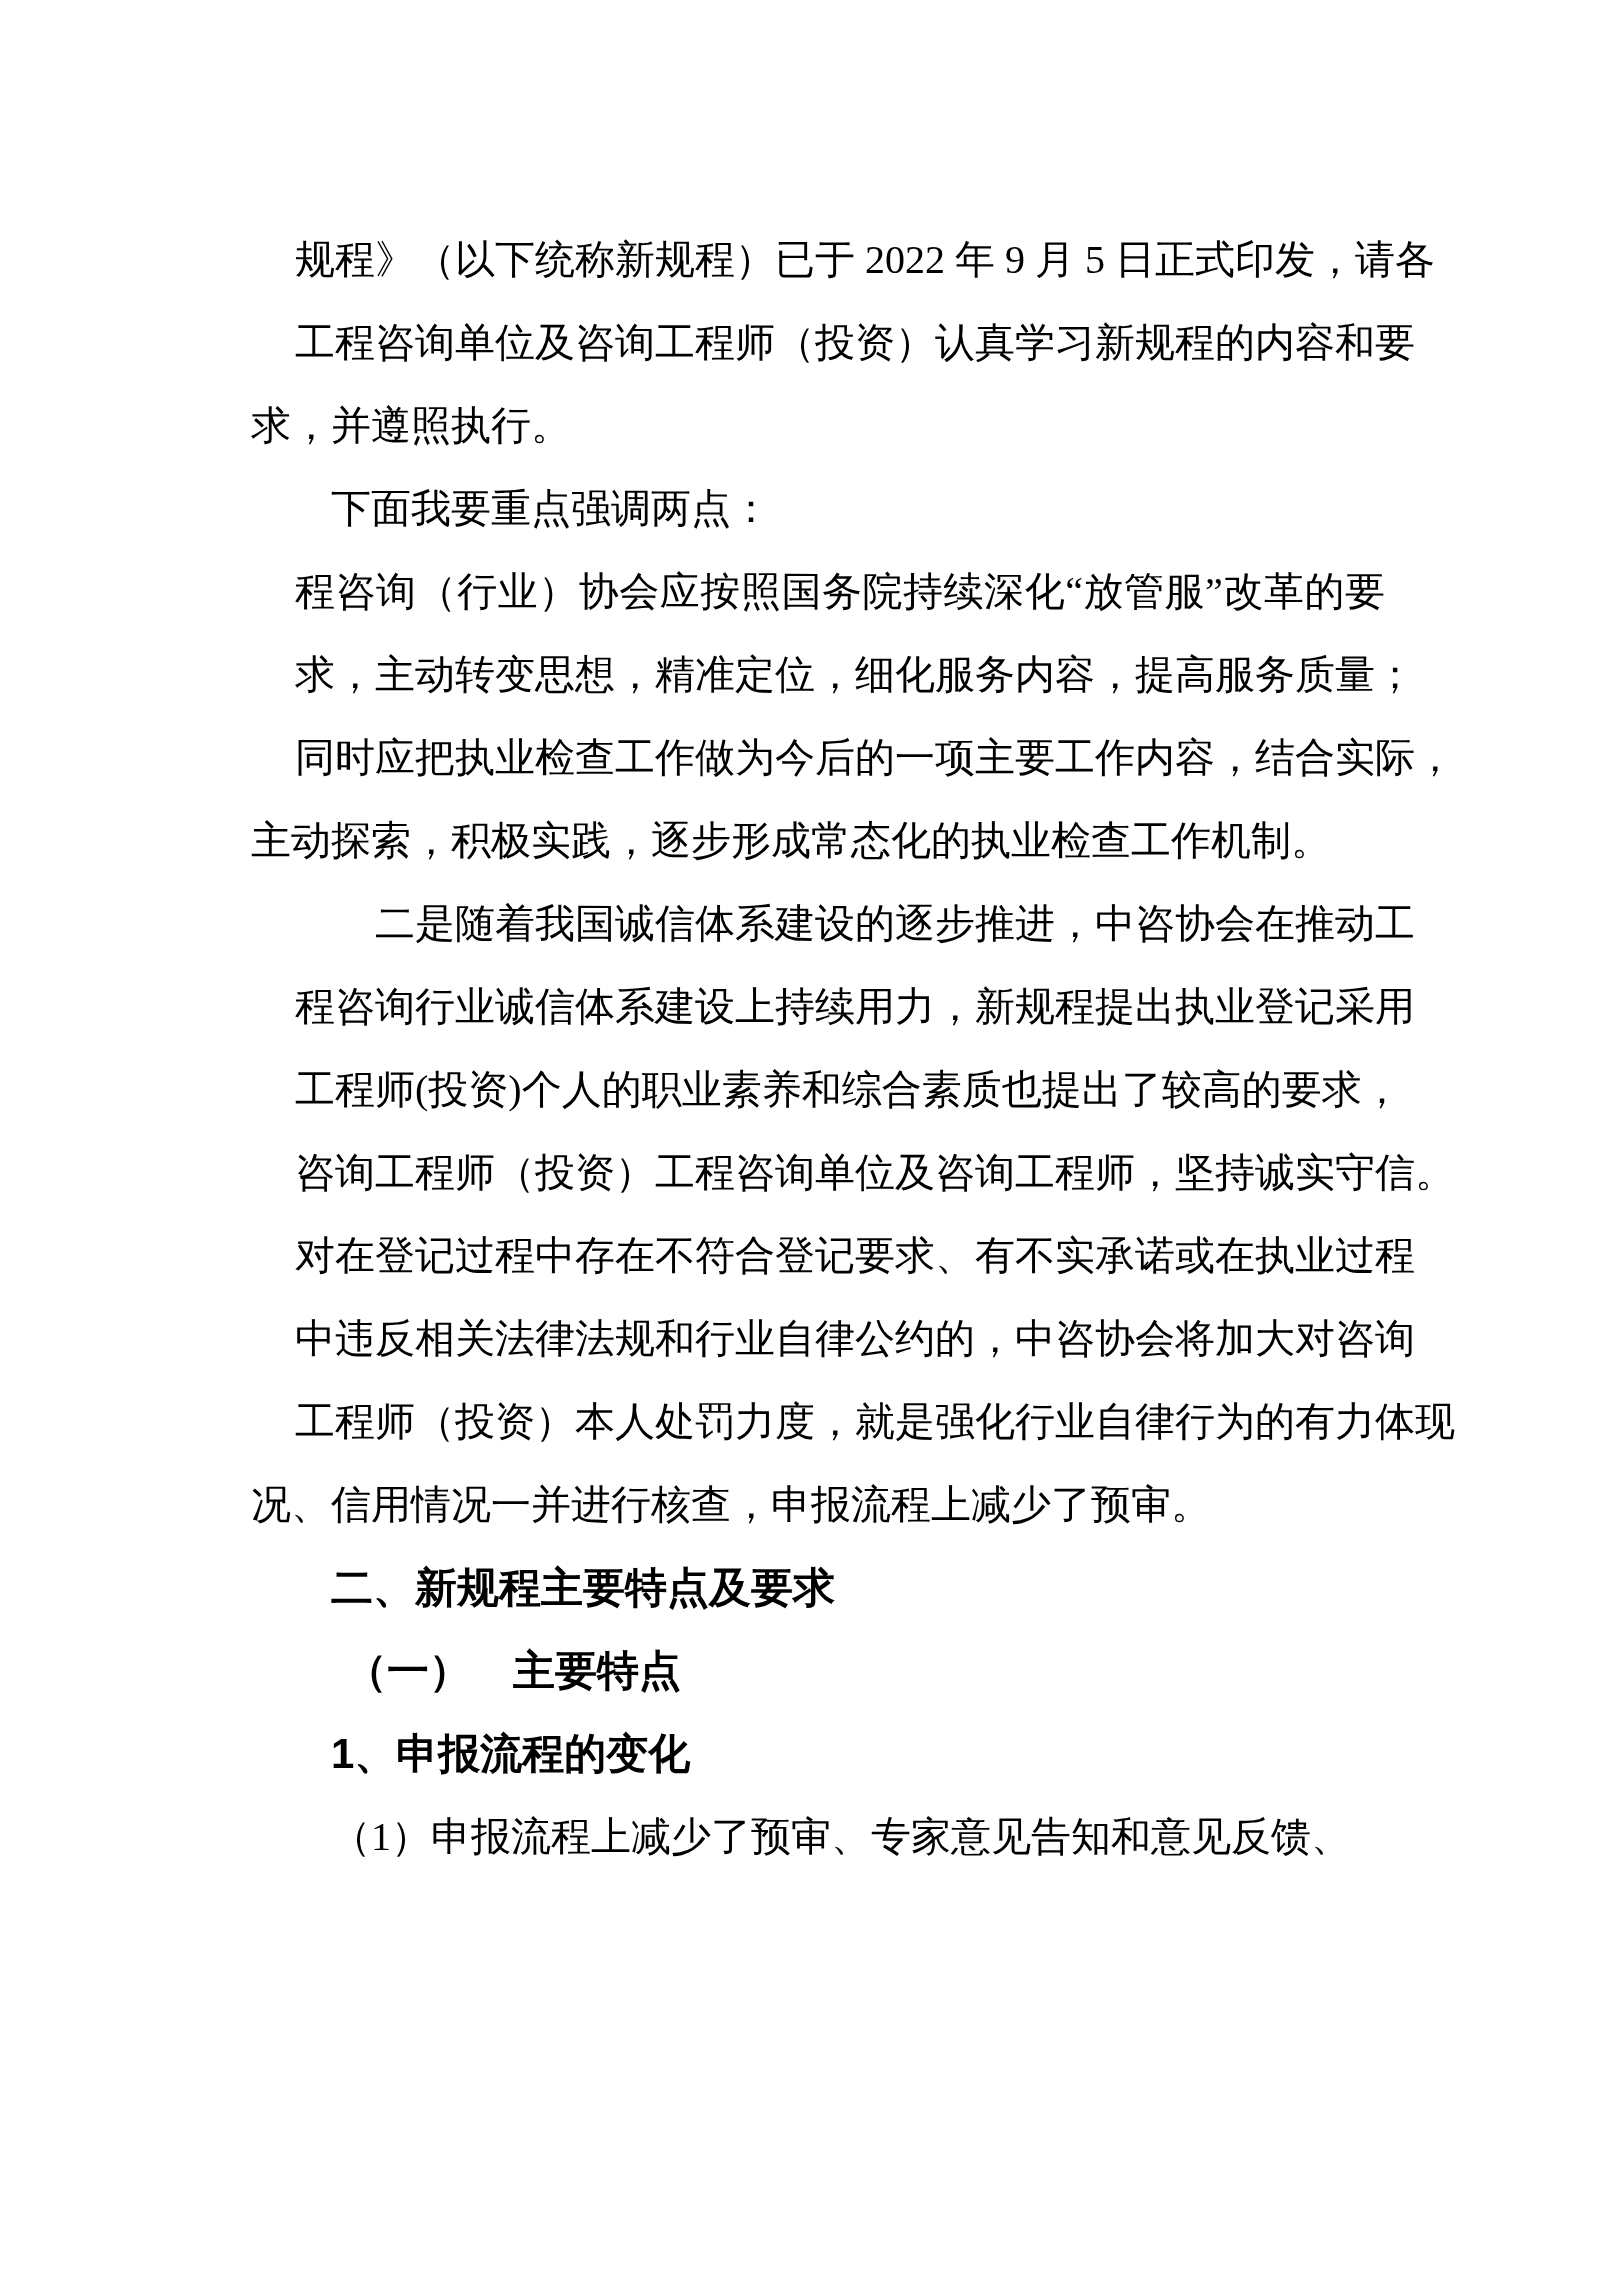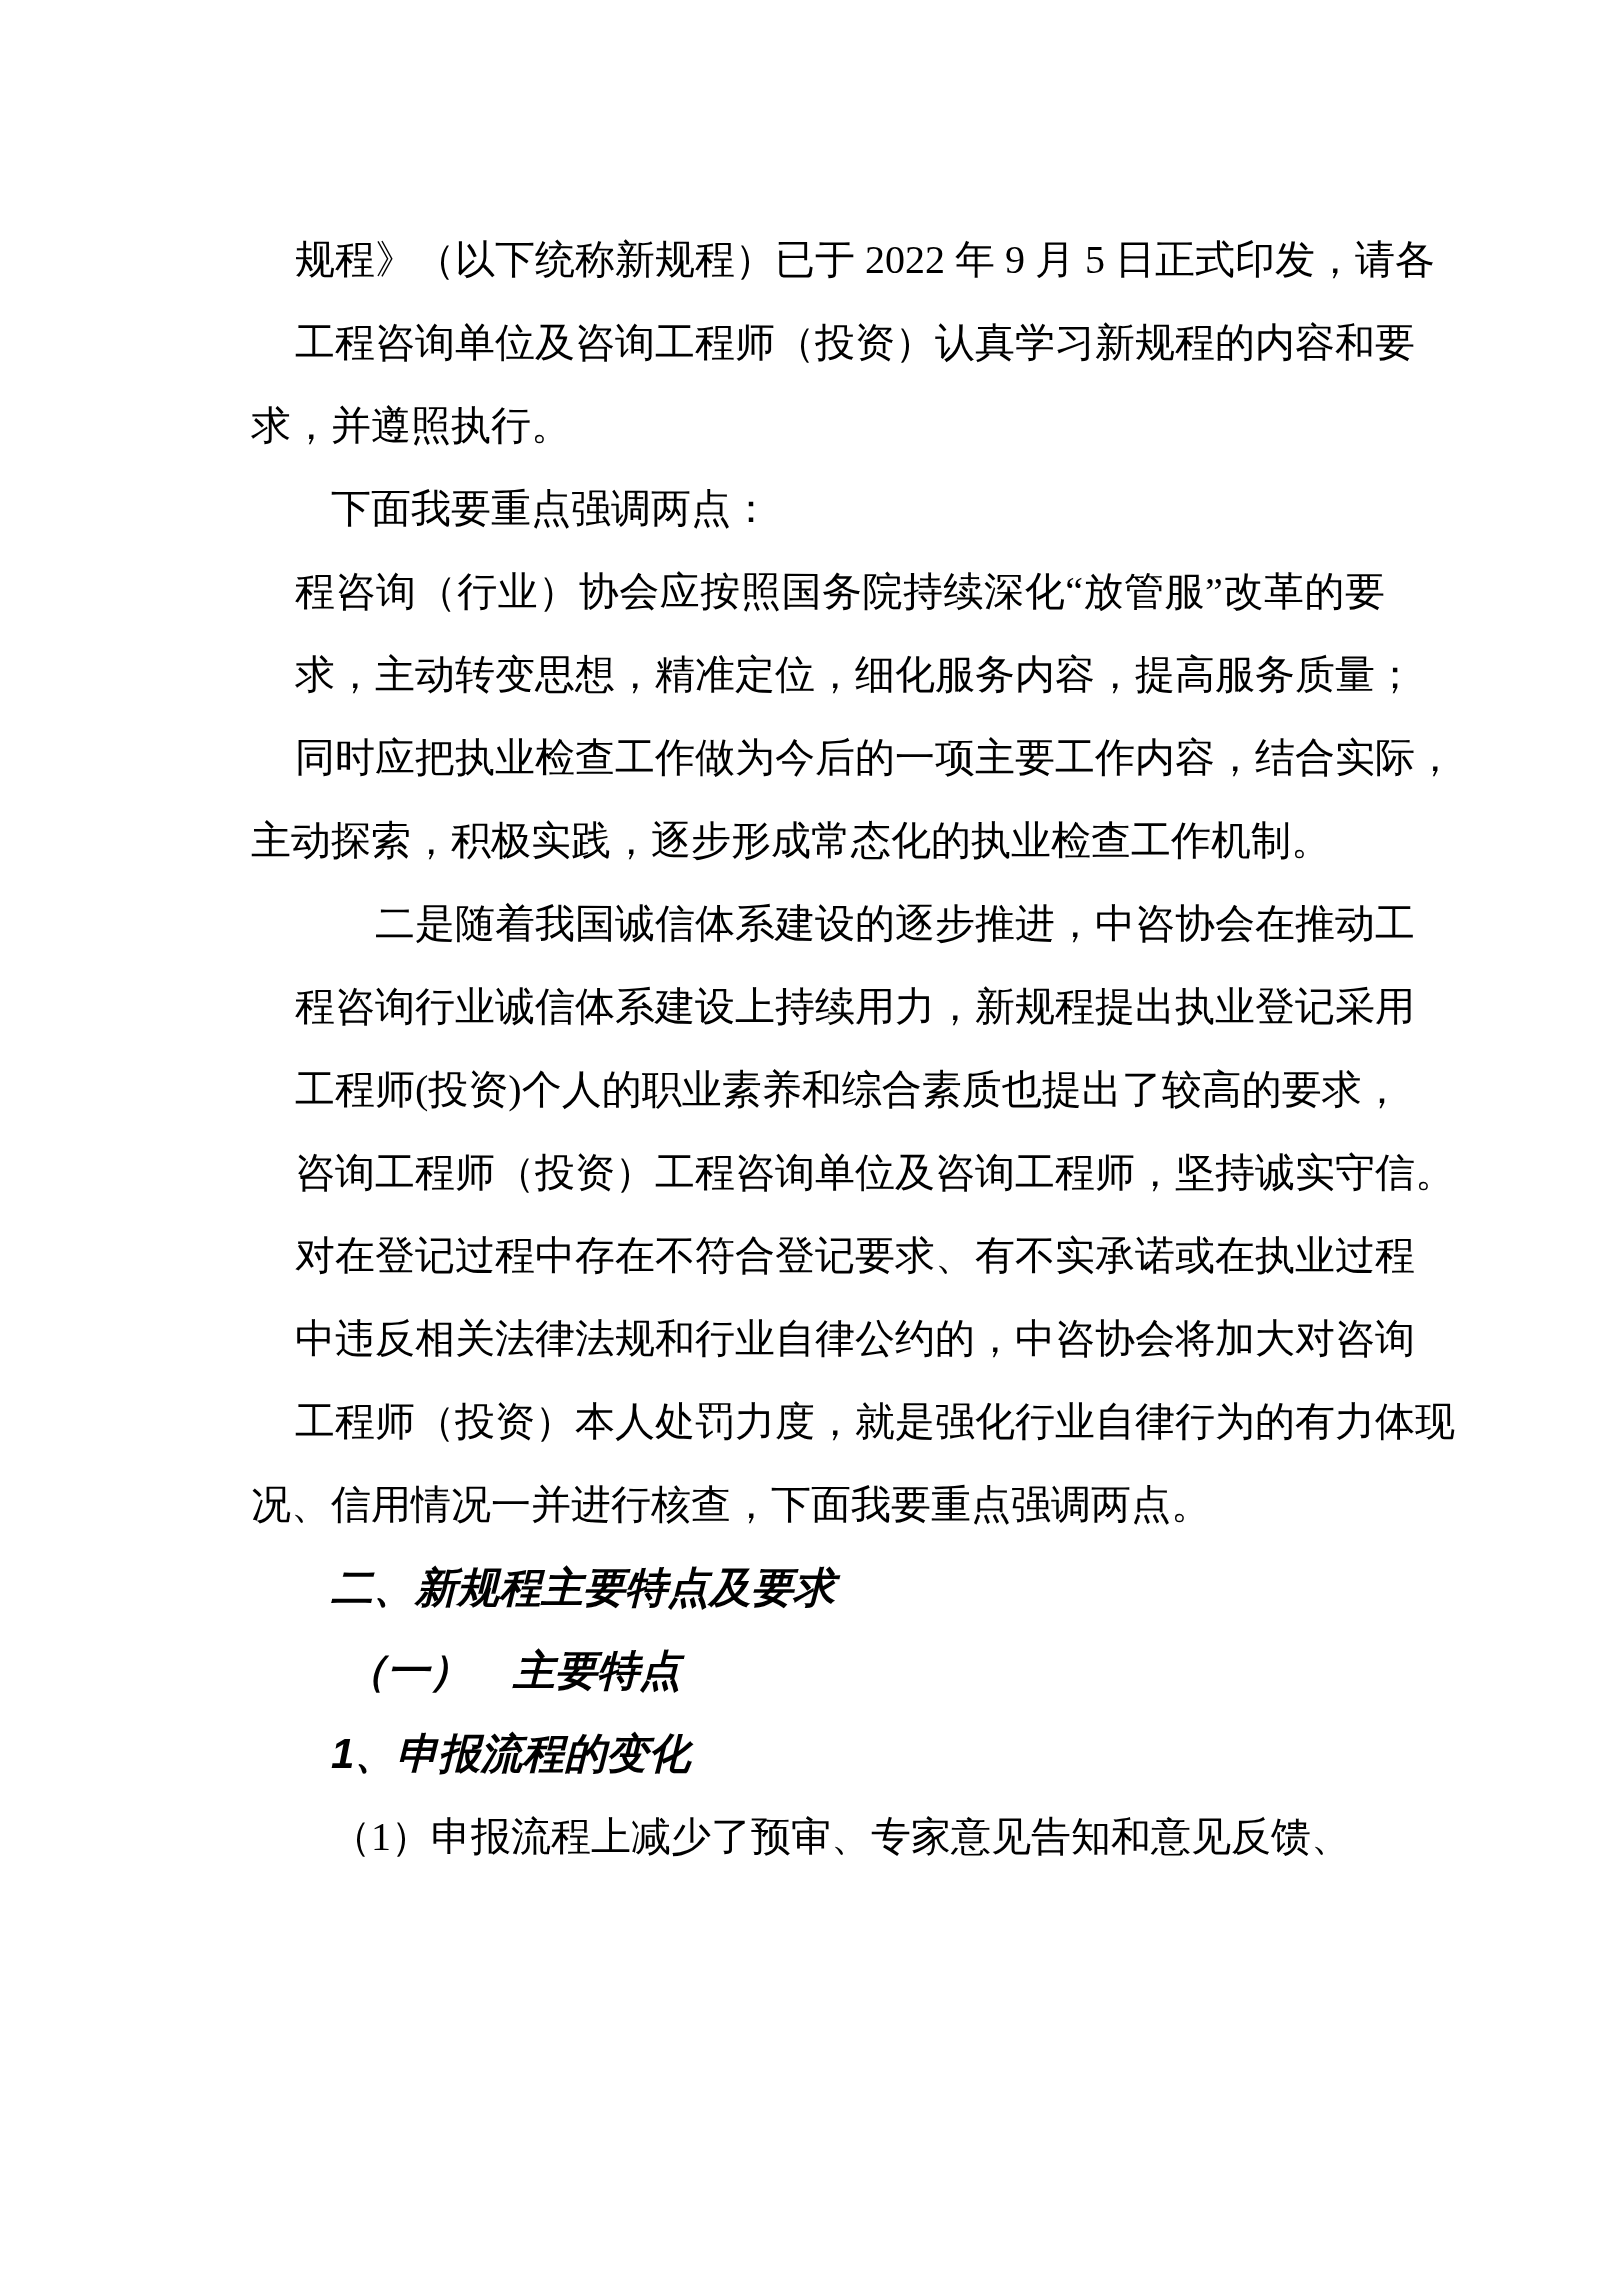--- a/index.html
+++ b/index.html
@@ -29,21 +29,20 @@
   
   .fill { text-align-last: justify; margin-left: 44px; }
   
   .ind  { text-indent: 80px; }
   .ind2 { text-indent: 94px; }
   
   .h {
     font-family: "Liberation Sans", "DejaVu Sans", sans-serif;
     font-weight: 700;
     font-size: 42px;
-    font-style: italic;
   }
 </style>
 </head>
 <body>
 
 <div class="page-content">
   <div class="ln fill">规程》（以下统称新规程）已于 2022 年 9 月 5 日正式印发，请各</div>
   <div class="ln fill">工程咨询单位及咨询工程师（投资）认真学习新规程的内容和要</div>
   <div class="ln">求，并遵照执行。</div>
   <div class="ln ind">下面我要重点强调两点：</div>
@@ -51,19 +50,19 @@
   <div class="ln fill">求，主动转变思想，精准定位，细化服务内容，提高服务质量；</div>
   <div class="ln fill">同时应把执业检查工作做为今后的一项主要工作内容，结合实际，</div>
   <div class="ln">主动探索，积极实践，逐步形成常态化的执业检查工作机制。</div>
   <div class="ln ind fill">二是随着我国诚信体系建设的逐步推进，中咨协会在推动工</div>
   <div class="ln fill">程咨询行业诚信体系建设上持续用力，新规程提出执业登记采用</div>
   <div class="ln fill">工程师(投资)个人的职业素养和综合素质也提出了较高的要求，</div>
   <div class="ln fill">咨询工程师（投资）工程咨询单位及咨询工程师，坚持诚实守信。</div>
   <div class="ln fill">对在登记过程中存在不符合登记要求、有不实承诺或在执业过程</div>
   <div class="ln fill">中违反相关法律法规和行业自律公约的，中咨协会将加大对咨询</div>
   <div class="ln fill">工程师（投资）本人处罚力度，就是强化行业自律行为的有力体现</div>
-  <div class="ln">况、信用情况一并进行核查，下面我要重点强调两点。</div>
+  <div class="ln">况、信用情况一并进行核查，申报流程上减少了预审。</div>
   <div class="ln ind h">二、新规程主要特点及要求</div>
   <div class="ln ind2 h">（一）　主要特点</div>
   <div class="ln ind h">1、申报流程的变化</div>
   <div class="ln ind">（1）申报流程上减少了预审、专家意见告知和意见反馈、</div>
 </div>
 
 
 </body></html>

